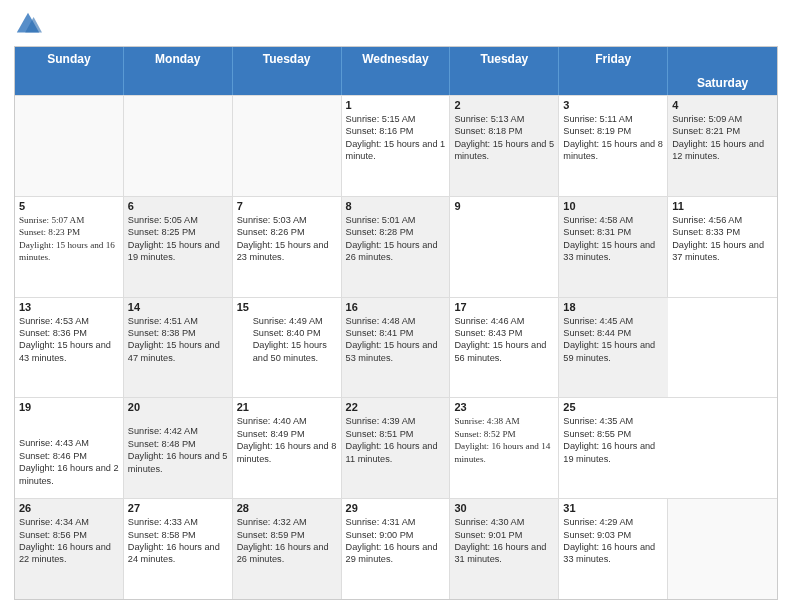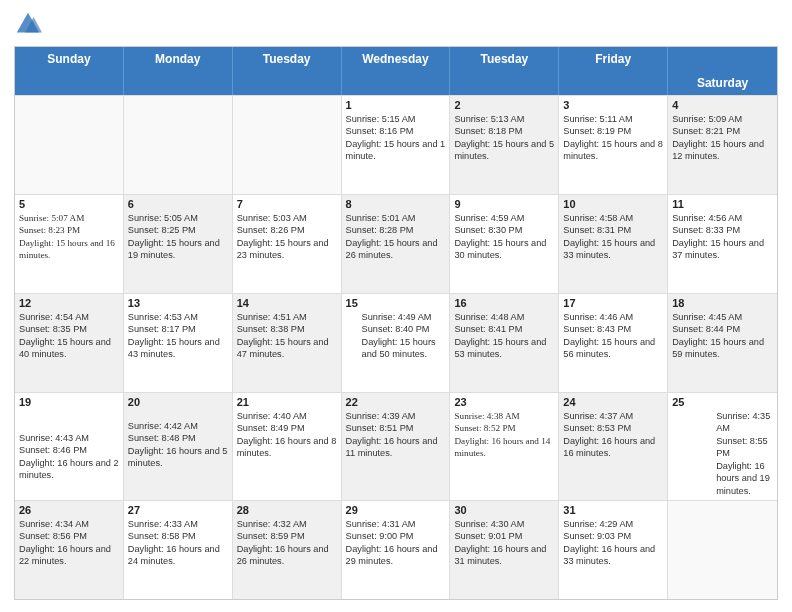--- a/index.html
+++ b/index.html
@@ -195,48 +195,39 @@
 Daylight: 15 hours and 23 minutes.</div>
           </div>
           <div class="cal-cell shaded">
             <span class="day-number">8</span>
             <div class="cell-text" style="white-space: pre-line;">Sunrise: 5:01 AM
 Sunset: 8:28 PM
 Daylight: 15 hours and 26 minutes.</div>
           </div>
           <div class="cal-cell">
             <span class="day-number">9</span>
-            <div class="cell-text" style="white-space: pre-line;">Sunrise: 4:59 AM
-Sunset: 8:30 PM
-Daylight: 15 hours and 30 minutes.</div>
           </div>
           <div class="cal-cell shaded">
             <span class="day-number">10</span>
             <div class="cell-text" style="white-space: pre-line;">Sunrise: 4:58 AM
 Sunset: 8:31 PM
 Daylight: 15 hours and 33 minutes.</div>
           </div>
           <div class="cal-cell">
             <span class="day-number">11</span>
             <div class="cell-text" style="white-space: pre-line;">Sunrise: 4:56 AM
 Sunset: 8:33 PM
 Daylight: 15 hours and 37 minutes.</div>
           </div>
         </div>
         <div class="cal-row">
-          <div class="cal-cell shaded">
-            <span class="day-number">12</span>
-            <div class="cell-text" style="white-space: pre-line;">Sunrise: 4:54 AM
-Sunset: 8:35 PM
-Daylight: 15 hours and 40 minutes.</div>
-          </div>
           <div class="cal-cell">
             <span class="day-number">13</span>
             <div class="cell-text" style="white-space: pre-line;">Sunrise: 4:53 AM
-Sunset: 8:17 PM
+Sunset: 8:36 PM
 Daylight: 15 hours and 43 minutes.</div>
           </div>
           <div class="cal-cell shaded">
             <span class="day-number">14</span>
             <div class="cell-text" style="white-space: pre-line;">Sunrise: 4:51 AM
 Sunset: 8:38 PM
 Daylight: 15 hours and 47 minutes.</div>
           </div>
           <div class="cal-cell">
             <span class="day-number">15</span>
@@ -287,29 +278,23 @@
             <div class="cell-text" style="white-space: pre-line;">Sunrise: 4:39 AM
 Sunset: 8:51 PM
 Daylight: 16 hours and 11 minutes.</div>
           </div>
           <div class="cal-cell">
             <span class="day-number">23</span>
             <div class="cell-text" style="white-space: pre-line; font-family: Liberation Serif, serif;">Sunrise: 4:38 AM
 Sunset: 8:52 PM
 Daylight: 16 hours and 14 minutes.</div>
           </div>
-          <div class="cal-cell shaded">
-            <span class="day-number">24</span>
-            <div class="cell-text" style="white-space: pre-line;">Sunrise: 4:37 AM
-Sunset: 8:53 PM
-Daylight: 16 hours and 16 minutes.</div>
-          </div>
           <div class="cal-cell">
             <span class="day-number">25</span>
-            <div class="cell-text" style="white-space: pre-line; margin-left: 44px;">Sunrise: 4:35 AM
+            <div class="cell-text" style="white-space: pre-line;">Sunrise: 4:35 AM
 Sunset: 8:55 PM
 Daylight: 16 hours and 19 minutes.</div>
           </div>
         </div>
         <div class="cal-row">
           <div class="cal-cell shaded">
             <span class="day-number">26</span>
             <div class="cell-text" style="white-space: pre-line;">Sunrise: 4:34 AM
 Sunset: 8:56 PM
 Daylight: 16 hours and 22 minutes.</div>

